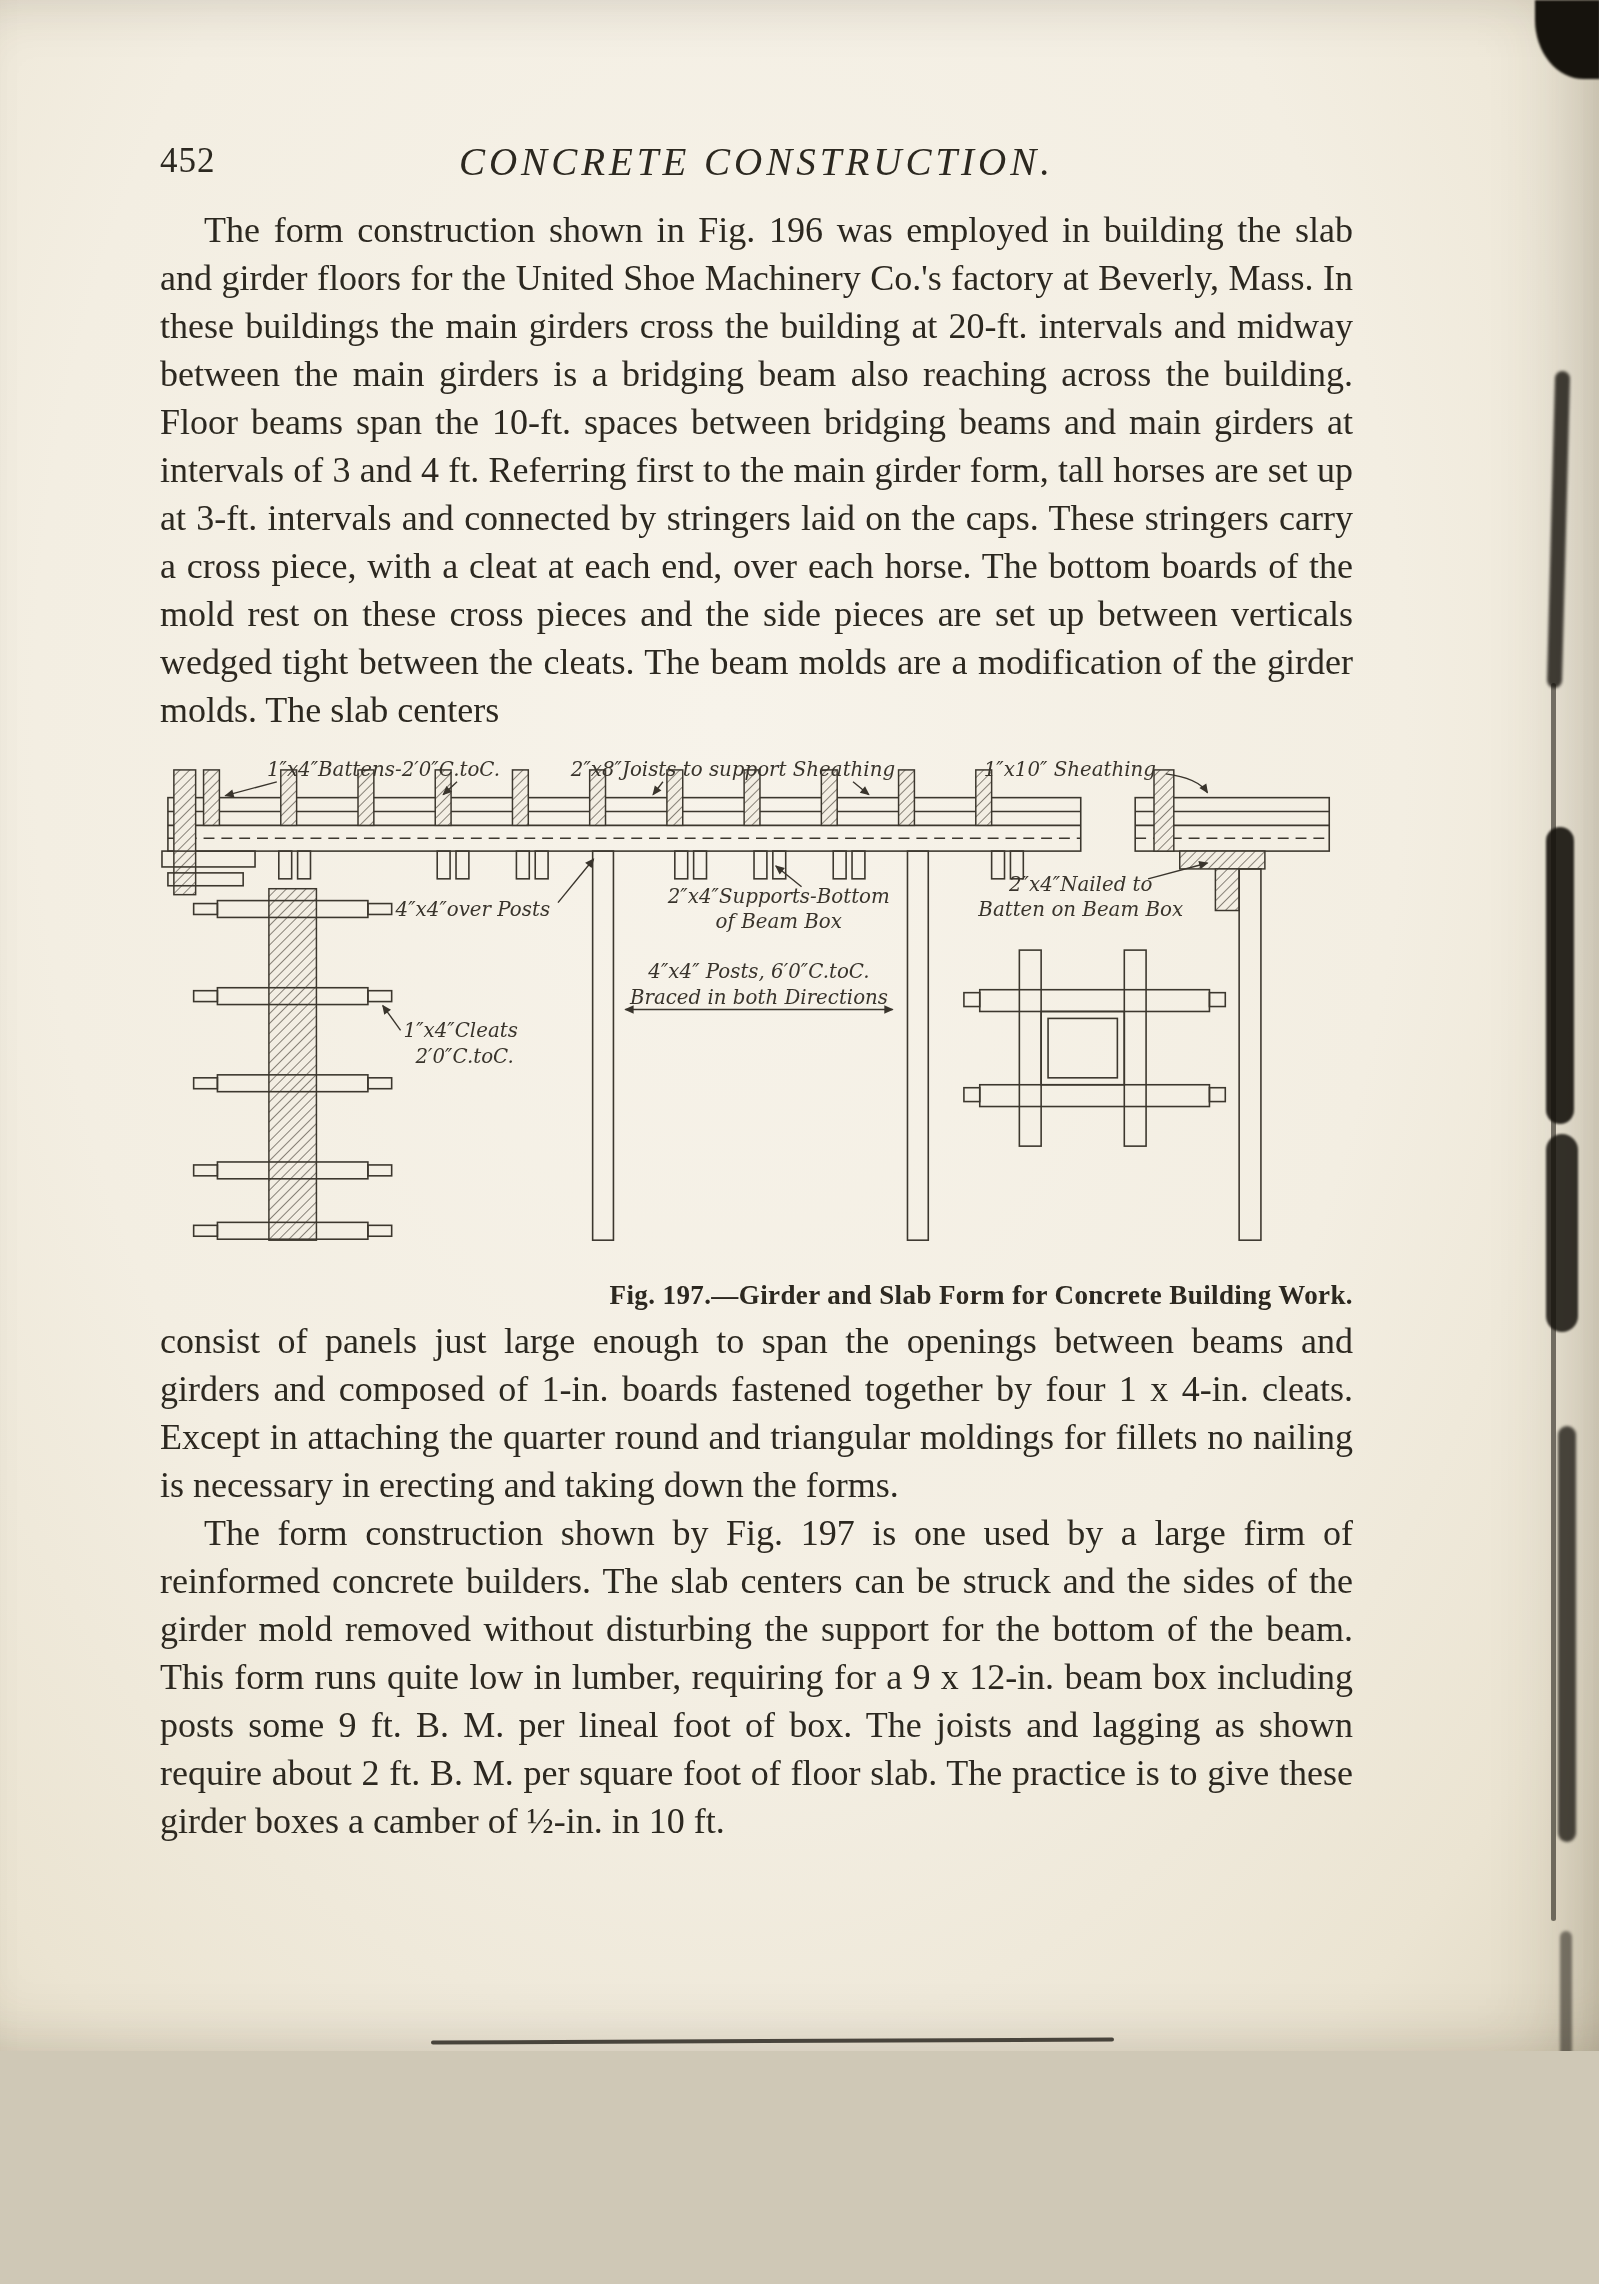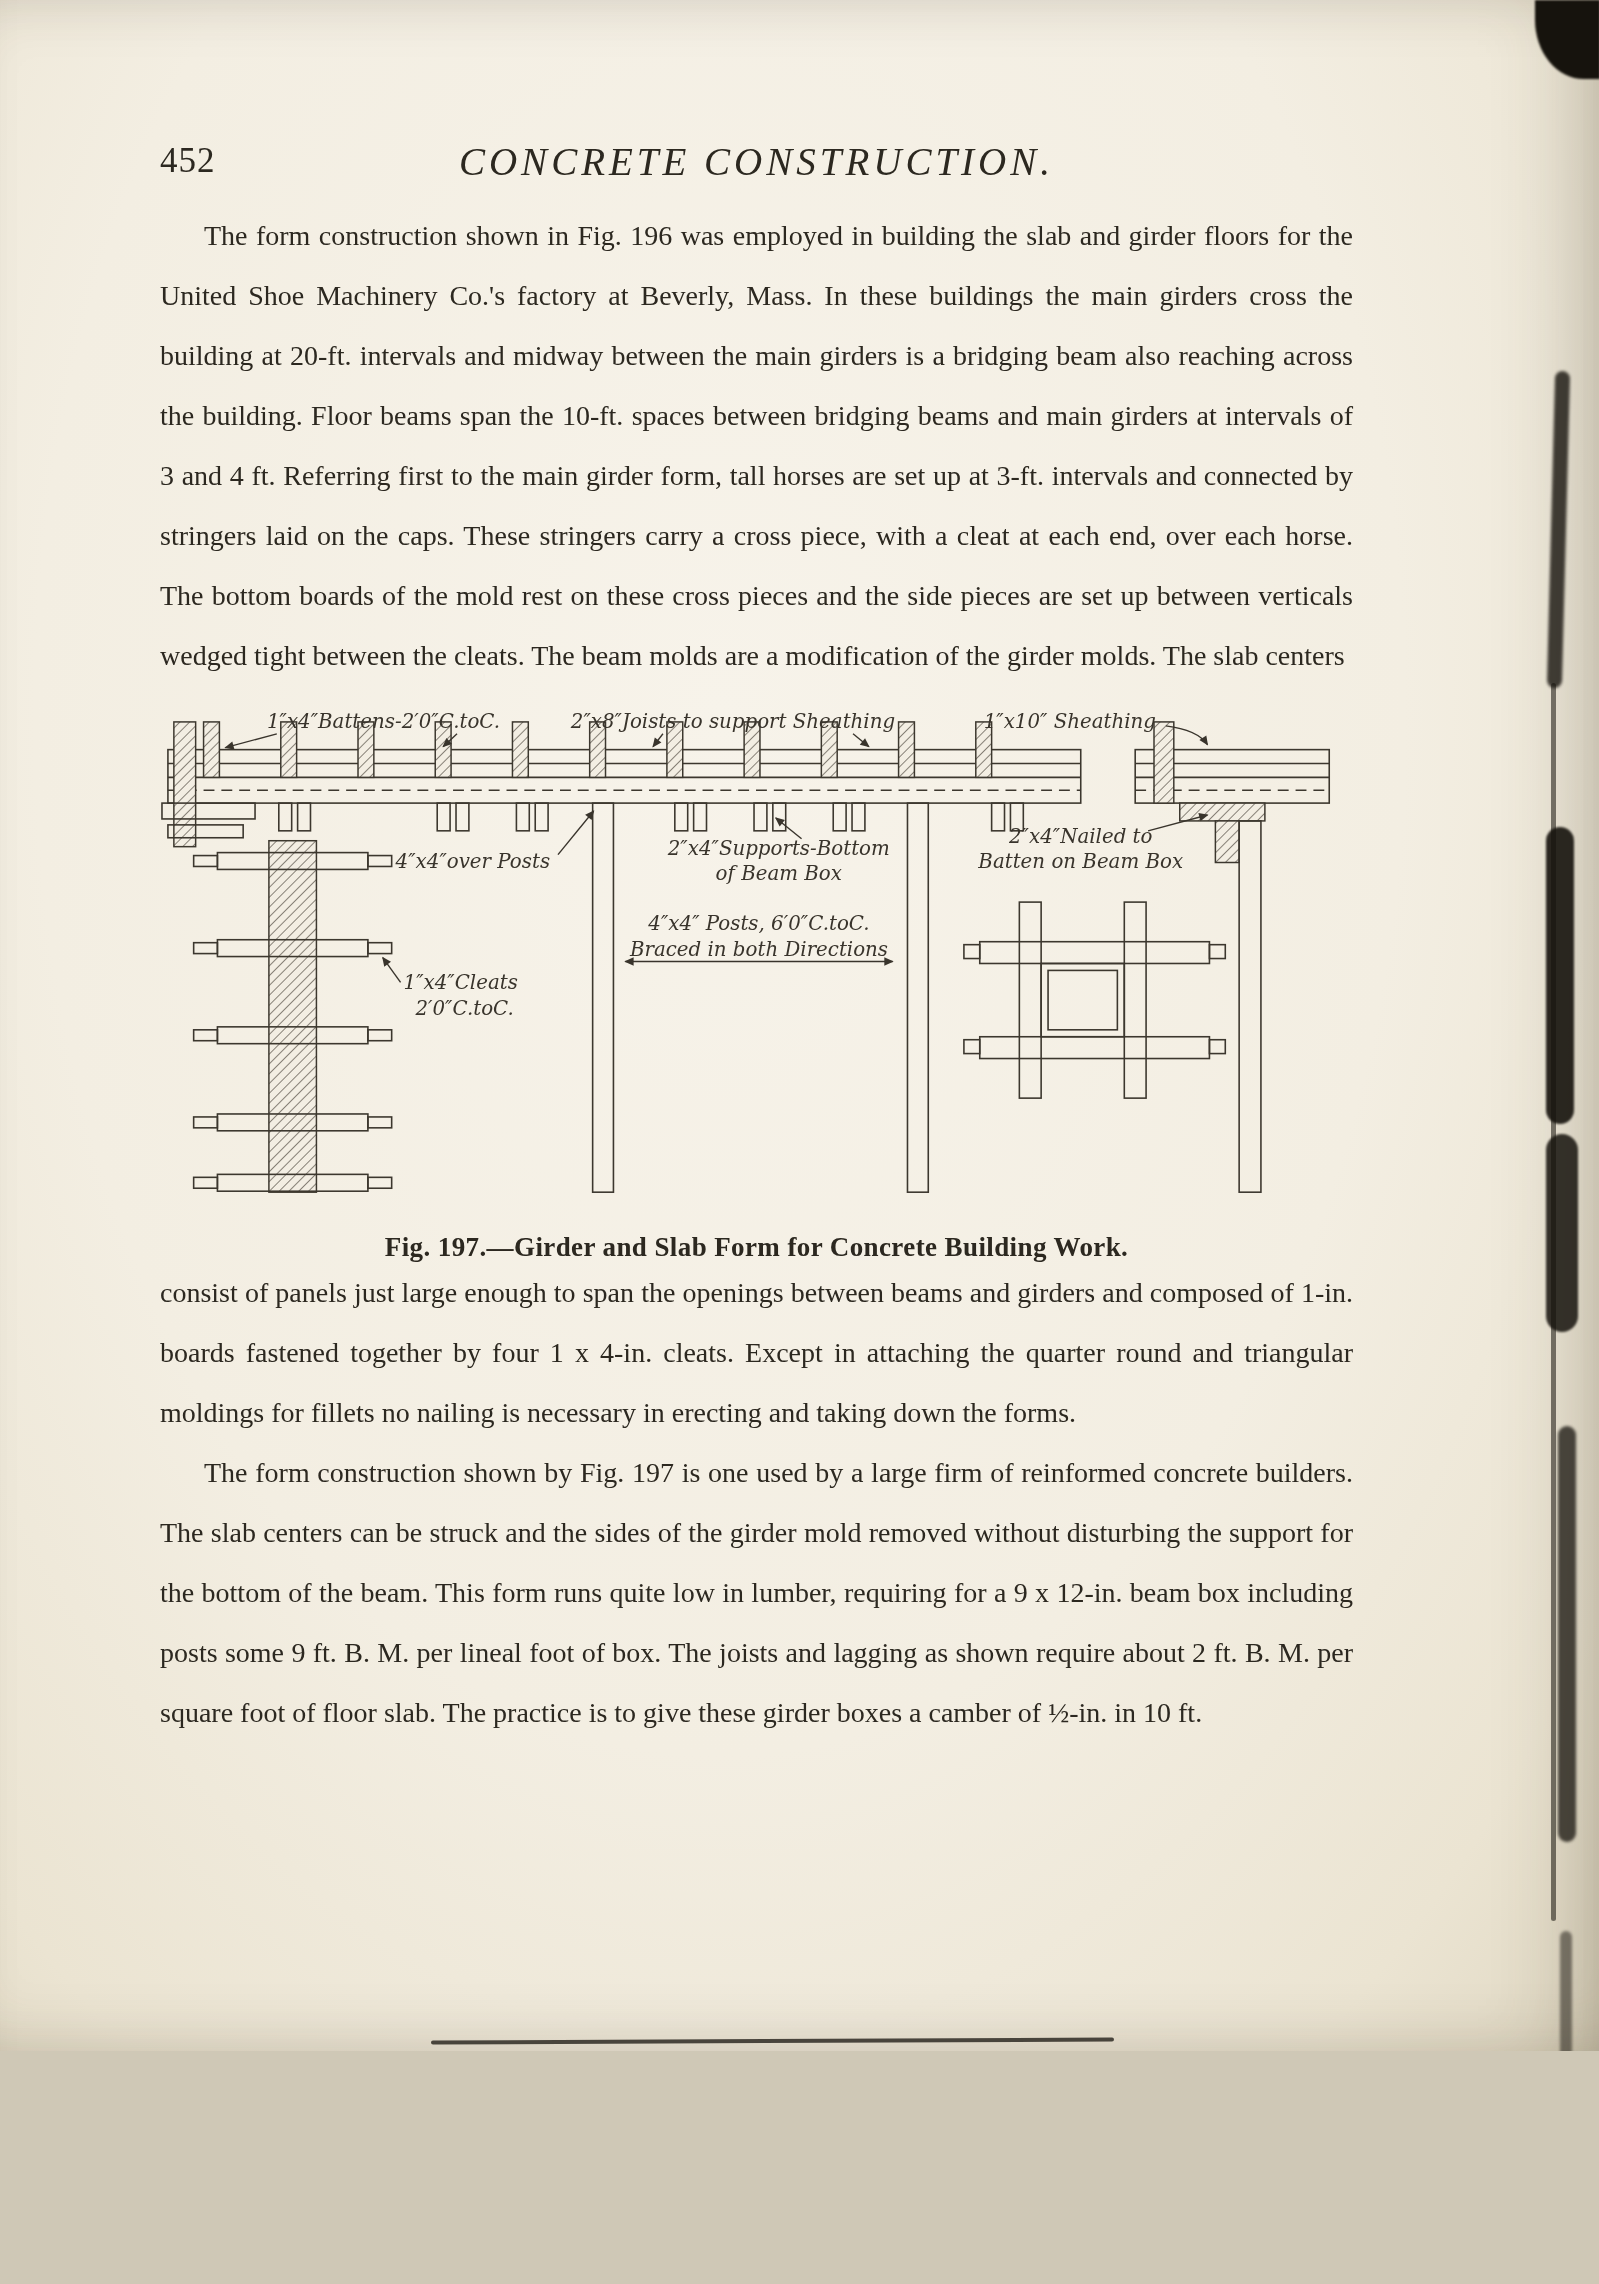--- a/index.html
+++ b/index.html
@@ -13,25 +13,25 @@
     color:#2c2820;
     background: radial-gradient(ellipse at 45% 35%, #f7f3ea 0%, #f3eee2 55%, #ebe4d2 85%, #e0d8c3 100%);
     box-shadow: inset -69px 0 89px -54px rgba(70,58,35,.30),
                 inset 0 40px 69px -50px rgba(70,58,35,.18),
                 inset 0 -50px 69px -50px rgba(70,58,35,.18);
   }
   .content { position:absolute; left:160px; top:137px; width:1193px; }
   .running-head { position:relative; height:51px; margin-bottom:18px; }
   .page-number { position:absolute; left:0; top:4px; font-size:35px; letter-spacing:1px; }
   .head-title { display:block; text-align:center; font-style:italic; font-size:39px; letter-spacing:4px; padding-top:2px; }
-  p.body { font-size:28px; line-height:60px; text-align:justify; }
+  p.body { font-size:36px; line-height:48px; text-align:justify; }
   .indent { text-indent:44px; }
   figure { margin:6px 0 0 0; }
   svg.fig { display:block; width:1193px; height:540px; }
-  figcaption { text-align:center; font-weight:bold; font-size:27px; letter-spacing:0.4px; margin:0 0 0 0; }
+  figcaption { text-align:right; font-weight:bold; font-size:27px; letter-spacing:0.4px; margin:0 0 6px 0; }
   .ln { fill:none; stroke:#3c372e; stroke-width:1.6; }
   .hz { stroke:#3c372e; stroke-width:1.5; }
   .ld { fill:none; stroke:#39342c; stroke-width:1.4; }
   .svg-label {
     font-style:italic; font-size:20px;
     font-family:"DejaVu Serif","Liberation Serif",serif;
     fill:#39342c;
   }
   .artifact { position:absolute; background:#16130d; }
 </style>

